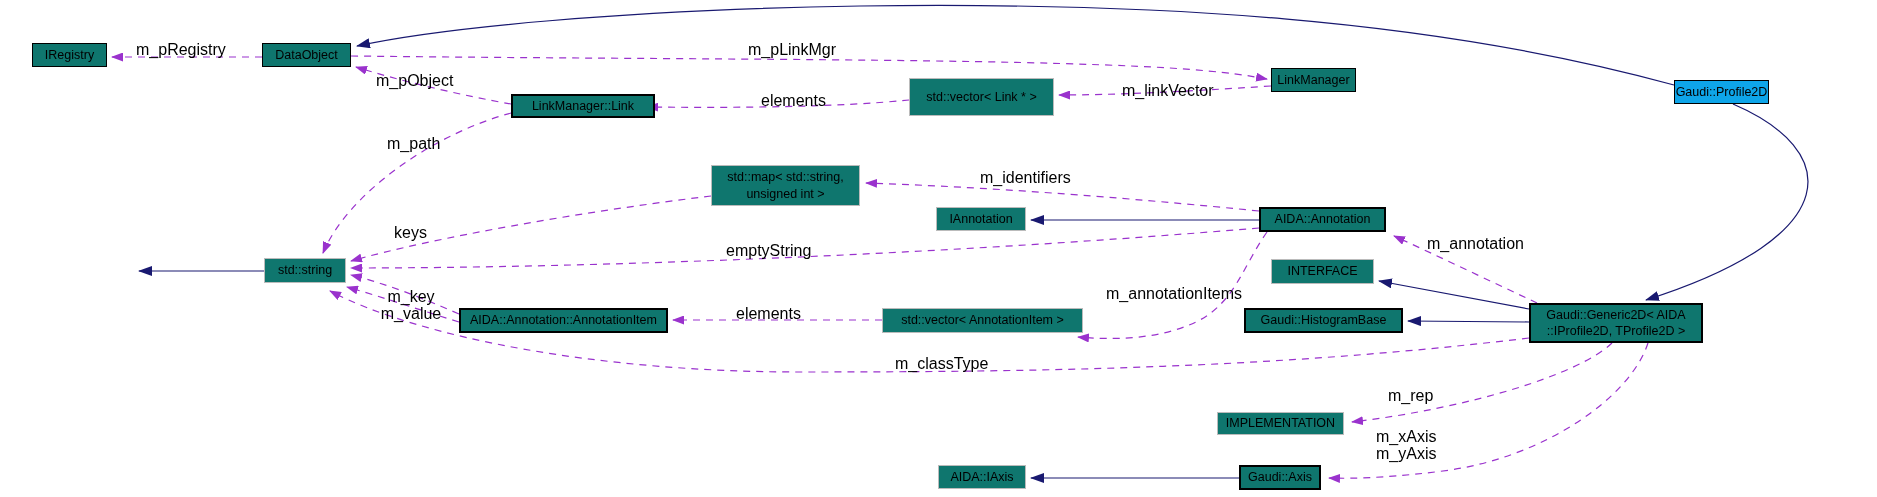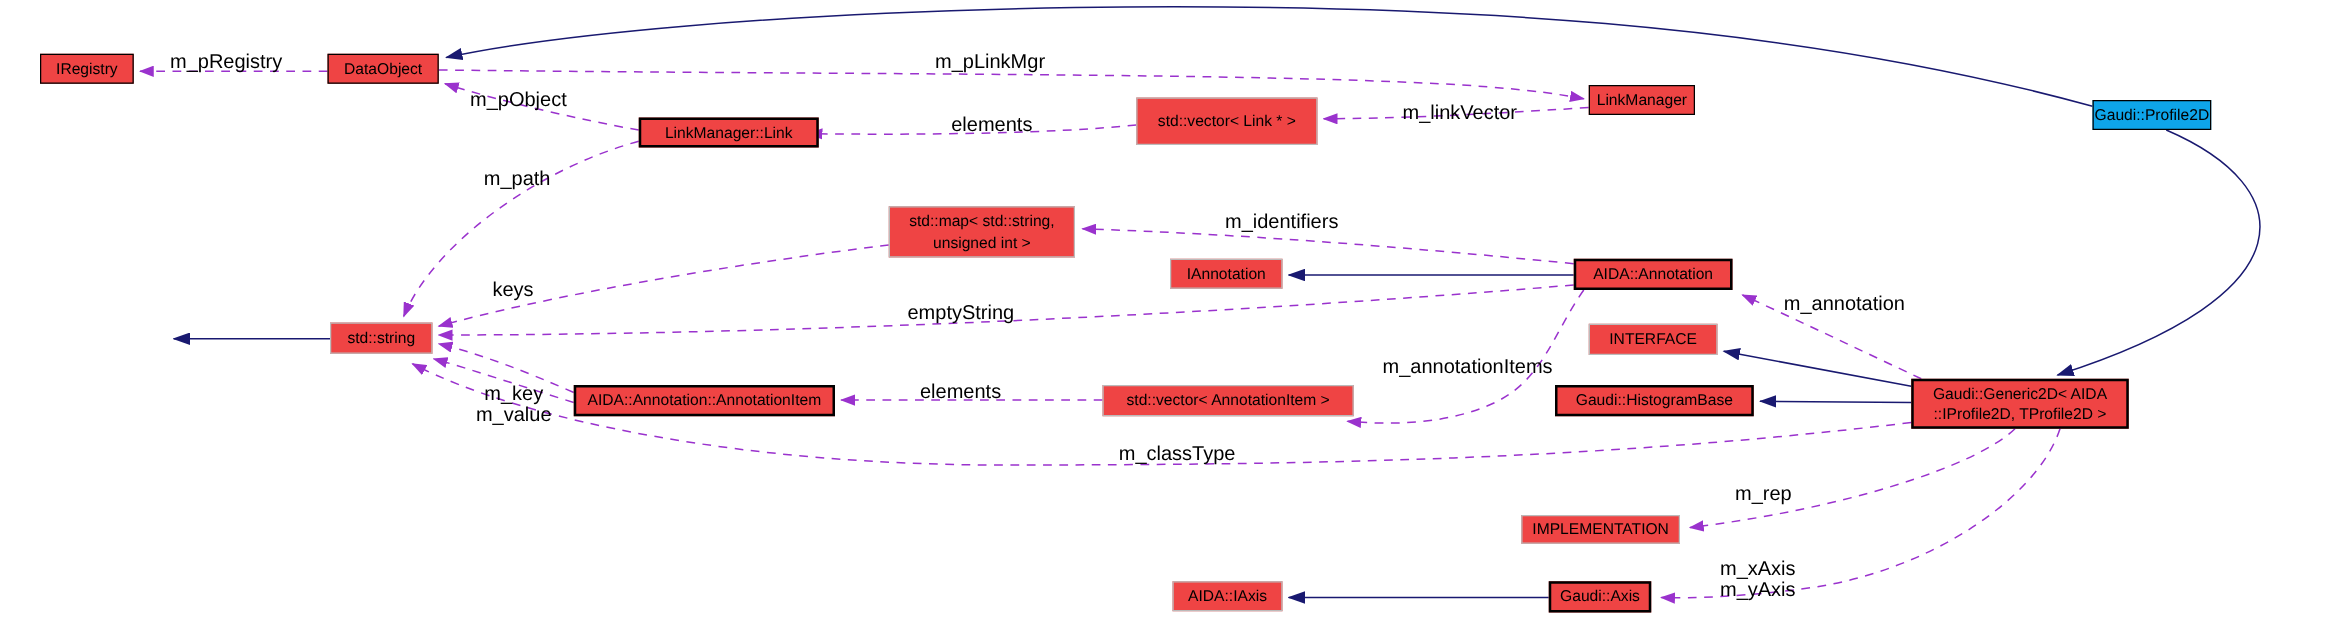--- a/index.html
+++ b/index.html
@@ -7,38 +7,38 @@
     position:relative;
     width:1877px;height:497px;
     background:#ffffff;
     font-family:"Liberation Sans","DejaVu Sans",sans-serif;
     overflow:hidden;
   }
   #edges{position:absolute;left:0;top:0;width:1877px;height:497px;}
   .node{
     position:absolute;
     box-sizing:border-box;
-    background:#ef4444;
+    background:#0f766e;
     border:1px solid #000000;
     display:flex;align-items:center;justify-content:center;
     text-align:center;
     font-size:12.5px;color:#000000;
     white-space:pre-line;line-height:1.32;
     cursor:pointer;
   }
   .node.external{border-color:#bbbbbb;}
   .node.bold{border-width:2px;}
   .node.current{background:#0ea5e9;border-width:1.5px;cursor:default;}
   .elabel{
     position:absolute;
     font-size:16px;color:#000000;
     white-space:pre-line;
     line-height:1.05;
   }
-  .elabel.center{text-align:center;margin-top:19px;}
+  .elabel.center{text-align:center;}
   .edge{fill:none;stroke-width:1.2px;}
   .edge.inherit{stroke:#191970;}
   .edge.usage{stroke:#9a32cd;stroke-dasharray:7,6;}
 </style>
 </head>
 <body>
 
 <div id="graph">
 
   <svg id="edges" viewBox="0 0 1877 497" xmlns="http://www.w3.org/2000/svg">

